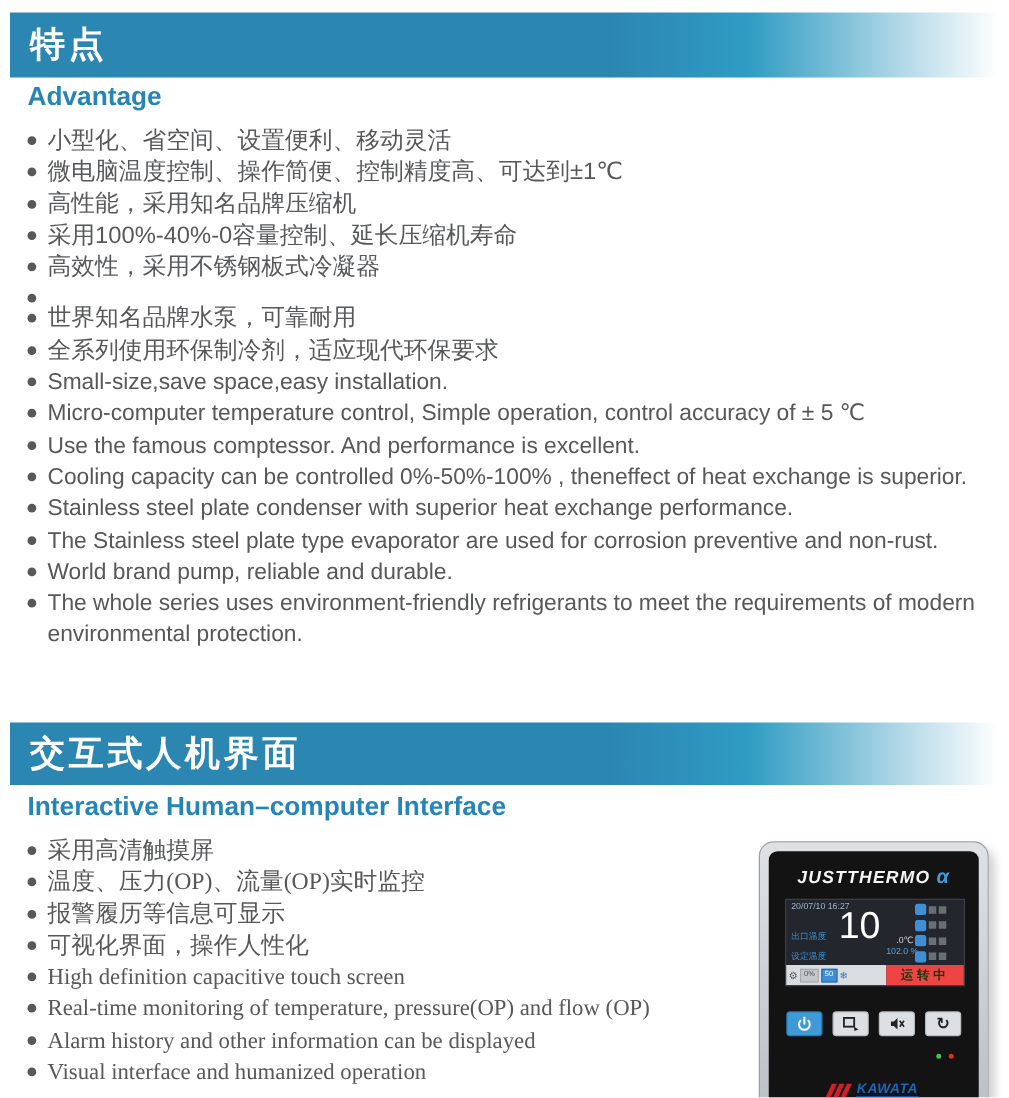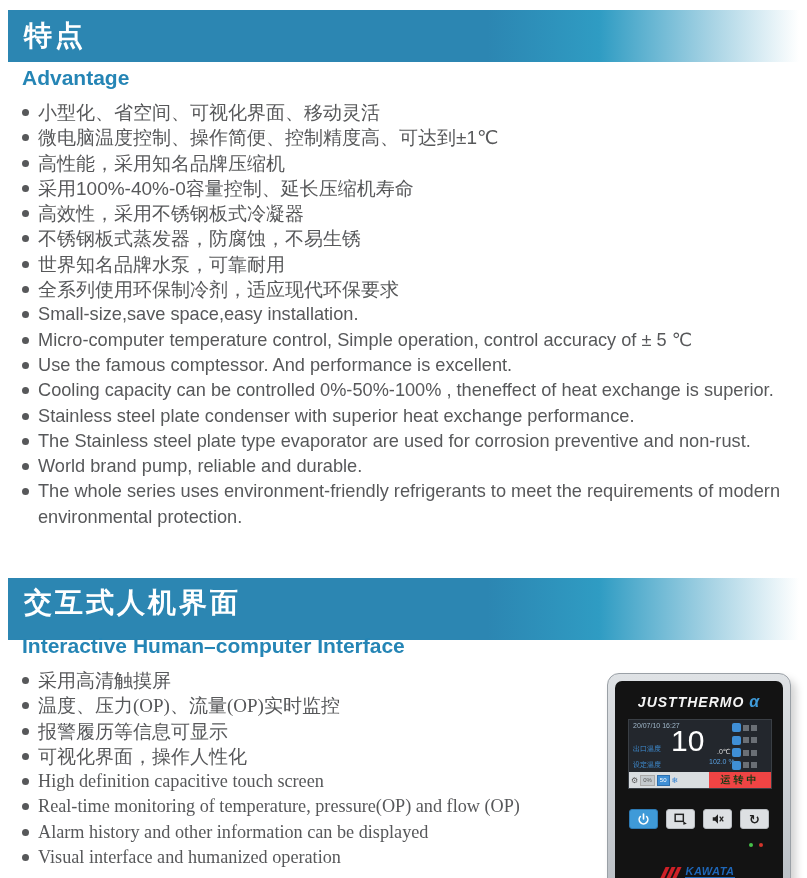--- a/index.html
+++ b/index.html
@@ -69,41 +69,40 @@
 <div class="page">
 
   <div class="header-bar" style="top:10px;">
     <span>特点</span>
   </div>
   <div class="subtitle" style="top:66px;">Advantage</div>
 
   <div class="blist" style="top:100px;">
     <div class="bi zh">
         <span class="dot"></span>
-        <span>小型化、省空间、可视化界面、移动灵活</span>
+        <span>小型化、省空间、设置便利、移动灵活</span>
       </div>
     <div class="bi zh">
         <span class="dot"></span>
         <span>微电脑温度控制、操作简便、控制精度高、可达到±1℃</span>
       </div>
     <div class="bi zh">
         <span class="dot"></span>
         <span>高性能，采用知名品牌压缩机</span>
       </div>
     <div class="bi zh">
         <span class="dot"></span>
         <span>采用100%-40%-0容量控制、延长压缩机寿命</span>
       </div>
     <div class="bi zh">
         <span class="dot"></span>
         <span>高效性，采用不锈钢板式冷凝器</span>
       </div>
     <div class="bi zh">
         <span class="dot"></span>
-        <span>不锈钢板式蒸发器，防腐蚀，不易生锈</span>
       </div>
     <div class="bi zh">
         <span class="dot"></span>
         <span>世界知名品牌水泵，可靠耐用</span>
       </div>
     <div class="bi zh">
         <span class="dot"></span>
         <span>全系列使用环保制冷剂，适应现代环保要求</span>
       </div>
     <div class="bi en">
@@ -133,21 +132,21 @@
     <div class="bi en">
         <span class="dot"></span>
         <span>World brand pump, reliable and durable.</span>
       </div>
     <div class="bi en">
         <span class="dot"></span>
         <span>The whole series uses environment-friendly refrigerants to meet the requirements of modern environmental protection.</span>
       </div>
   </div>
 
-  <div class="header-bar" style="top:578px;height:62px;line-height:50px;">
+  <div class="header-bar" style="top:578px;height:50px;line-height:50px;">
     <span>交互式人机界面</span>
   </div>
   <div class="subtitle" style="top:634px;">Interactive Human–computer Interface</div>
 
   <div class="blist" style="top:668px;width:560px;font-family:Liberation Serif, serif;">
     <div class="bi zh">
         <span class="dot"></span>
         <span>采用高清触摸屏</span>
       </div>
     <div class="bi zh">

